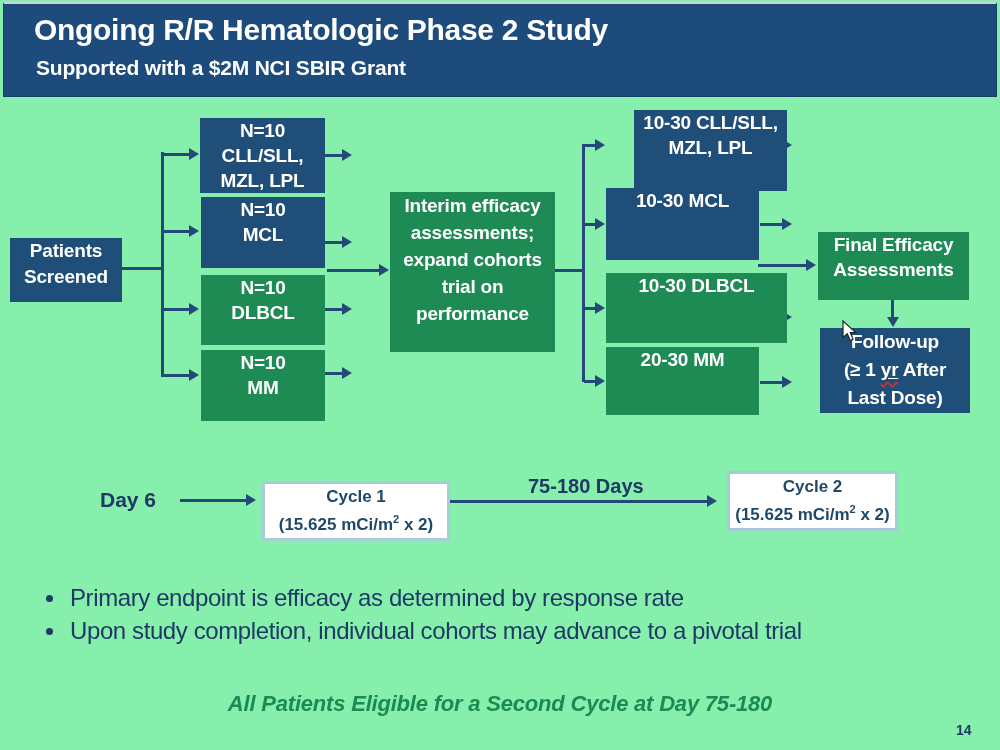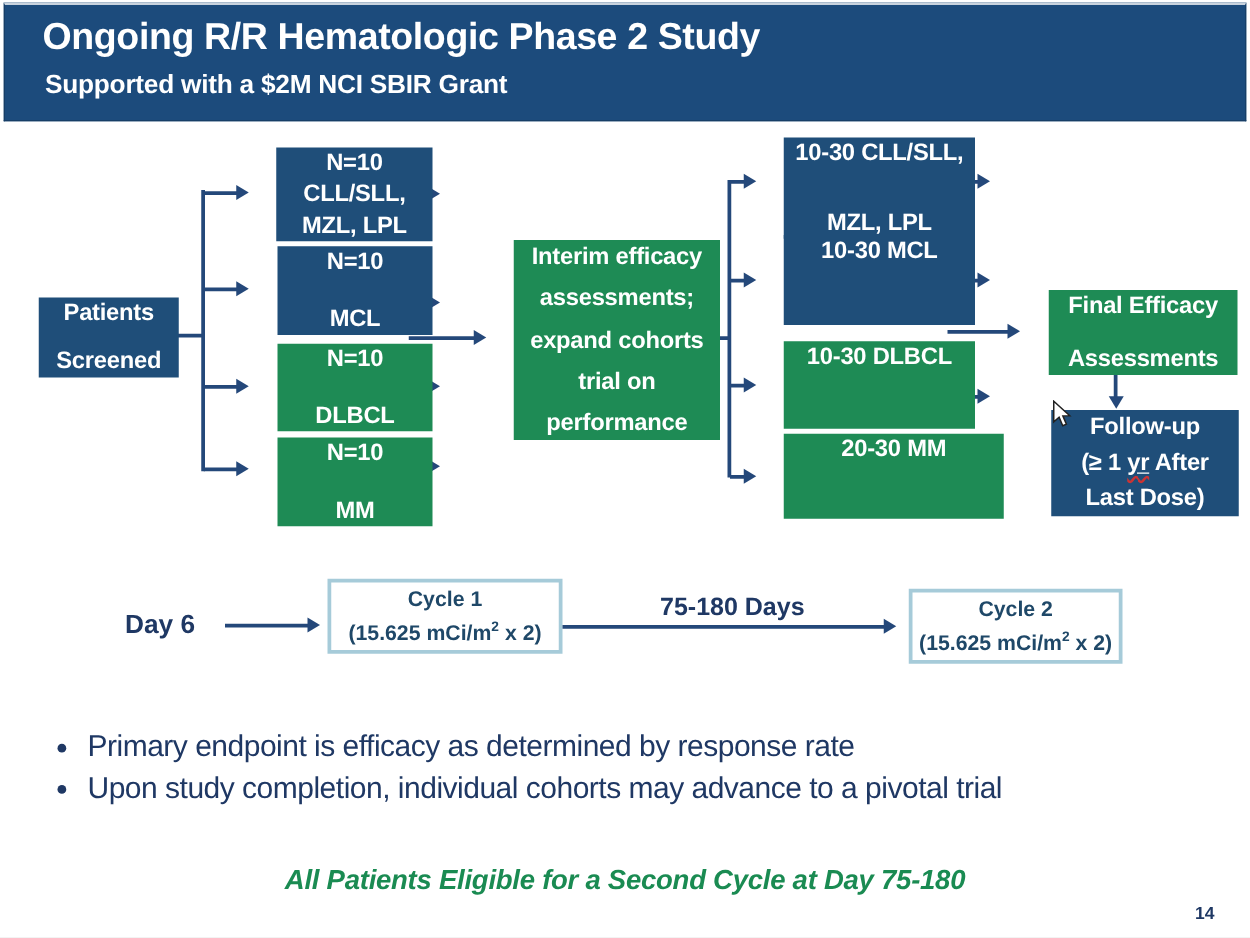--- a/index.html
+++ b/index.html
@@ -1,32 +1,32 @@
 <!DOCTYPE html>
 <html><head>
 <meta charset="utf-8">
 <style>
   html,body { margin:0; padding:0; background:#e9e9e9; }
   #slide {
-    position:relative; width:1000px; height:750px; background:#ffffff;
+    position:relative; width:1000px; height:750px; background:#86efac;
     font-family:"Liberation Sans", sans-serif; overflow:hidden;
   }
   
   #header {
     position:absolute; left:3px; top:2px; width:994px; height:95px;
     background:#1C4B7C; border:1px solid #173E66; border-top:2px solid #C9D3DE;
     color:#ffffff; box-sizing:border-box;
   }
   #title { position:absolute; left:30px; top:9px; font-size:30px; font-weight:600; letter-spacing:-0.3px; }
   #subtitle { position:absolute; left:32px; top:52px; font-size:21px; font-weight:600; letter-spacing:-0.2px; }
   
   .box {
     position:absolute; color:#ffffff; display:flex; flex-direction:column;
-    justify-content:space-between; align-items:center; text-align:center;
-    font-size:19px; line-height:25px; font-weight:600; letter-spacing:-0.2px; box-sizing:border-box;margin-left:21px;
+    justify-content:flex-start; align-items:center; text-align:center;
+    font-size:19px; line-height:25px; font-weight:600; letter-spacing:-0.2px; box-sizing:border-box;
   }
   .navy { background:#1F4E79; }
   .green { background:#1E8B55; }
   .mid { line-height:27px; }
   .fup { line-height:28px; }
   
   .hline, .vline { position:absolute; background:#24487A; }
   .hline { height:3px; }
   .vline { width:3px; }
   .ar { position:absolute; width:0; height:0; border-top:6px solid transparent; border-bottom:6px solid transparent; border-left:10px solid #24487A; }
@@ -136,49 +136,49 @@
   </div>
 
   <div class="box green mid" style="left:390px; top:192px; width:165px; height:160px;">
     <div>Interim efficacy</div>
     <div>assessments;</div>
     <div>expand cohorts</div>
     <div>trial on</div>
     <div>performance</div>
   </div>
 
-  <div class="box navy" style="left:606px; top:110px; width:153px; height:81px;">
+  <div class="box navy" style="left:634px; top:110px; width:153px; height:81px;">
     <div>10-30 CLL/SLL,</div>
     <div>MZL, LPL</div>
   </div>
   <div class="box navy" style="left:606px; top:188px; width:153px; height:72px;">
     <div>10-30 MCL</div>
   </div>
-  <div class="box green" style="left:606px; top:273px; width:153px; height:70px;">
+  <div class="box green" style="left:606px; top:273px; width:181px; height:70px;">
     <div>10-30 DLBCL</div>
   </div>
-  <div class="box green" style="left:606px; top:347px; width:176px; height:68px;">
+  <div class="box green" style="left:606px; top:347px; width:153px; height:68px;">
     <div>20-30 MM</div>
   </div>
 
   <div class="box green" style="left:818px; top:232px; width:151px; height:68px;">
     <div>Final Efficacy</div>
     <div>Assessments</div>
   </div>
   <div class="box navy fup" style="left:820px; top:328px; width:150px; height:85px;">
     <div>Follow-up</div>
     <div><span>(≥ 1 </span><span class="yr-wrap"><span>yr</span></span><span> After</span></div>
     <div>Last Dose)</div>
   </div>
 
   <div class="tlabel" style="left:100px; top:488px; font-size:21px;">Day 6</div>
   <div class="hline" style="left:180px; top:499px; width:67px;"></div>
   <div class="ar" style="left:246px; top:494px;"></div>
 
-  <div class="cyc" style="left:262px; top:463px; width:188px; height:60px;">
+  <div class="cyc" style="left:262px; top:481px; width:188px; height:60px;">
     <div>Cycle 1</div>
     <div><span>(15.625 mCi/m</span><sup>2</sup><span> x 2)</span></div>
   </div>
 
   <div class="tlabel" style="left:528px; top:475px; font-size:20px;">75-180 Days</div>
   <div class="hline" style="left:450px; top:500px; width:258px;"></div>
   <div class="ar" style="left:707px; top:495px;"></div>
 
   <div class="cyc" style="left:727px; top:471px; width:171px; height:60px;">
     <div>Cycle 2</div>

